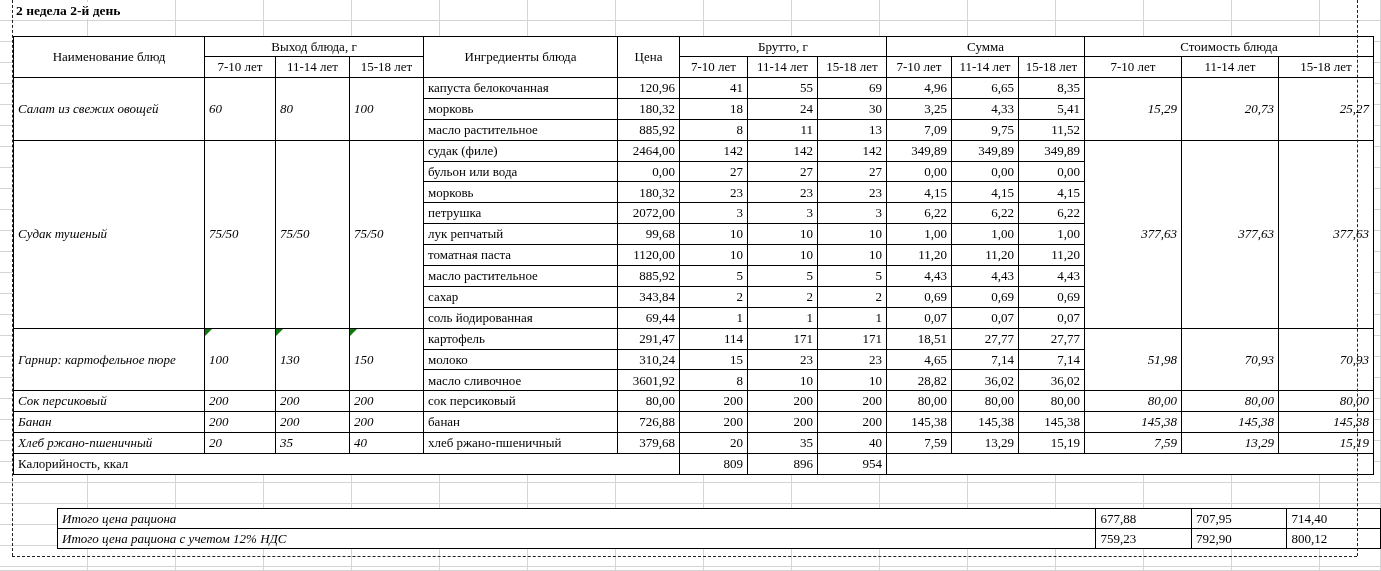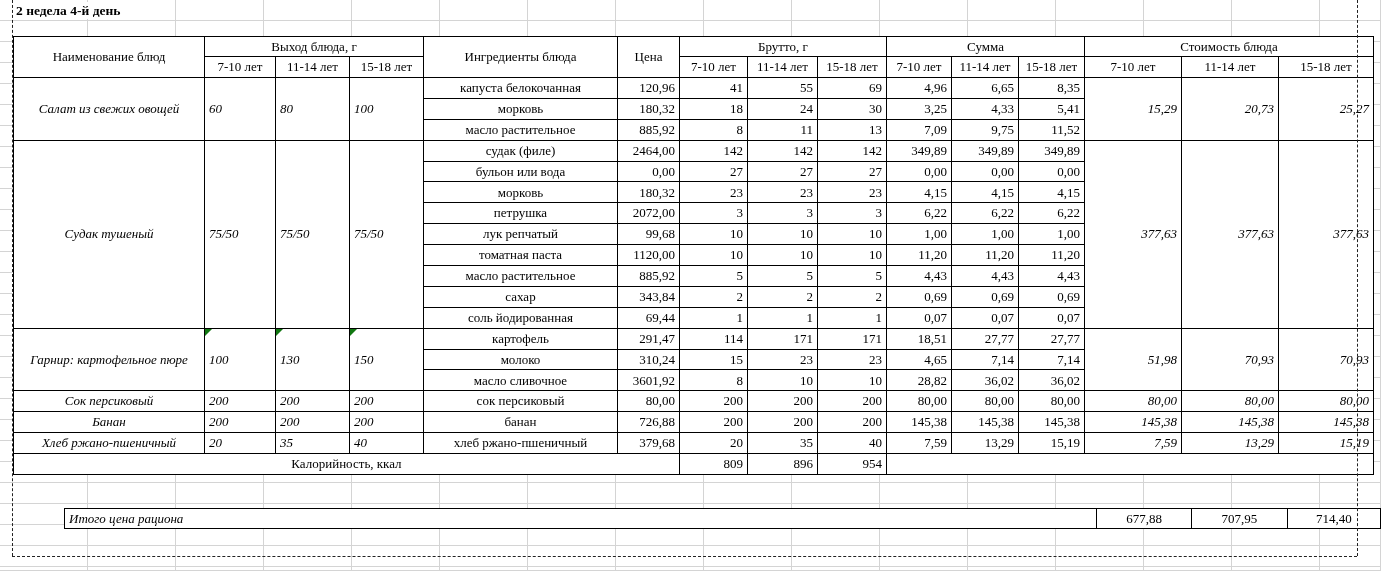--- a/index.html
+++ b/index.html
@@ -40,21 +40,21 @@
     font-size:13px;
     line-height:1.05;
     vertical-align:middle;
     overflow:hidden;
     white-space:nowrap;
     background:#fff;
   }
   .hdr{font-weight:bold;text-align:center;}
   .num{text-align:right;}
   .ctr{text-align:left;}
-  .lft{text-align:center;}
+  .lft{text-align:left;}
   .bold{font-weight:bold;}
   .top{vertical-align:top;font-style:italic;}
 
   
   #title-bar{
     position:absolute;left:13px;top:2px;z-index:4;
     font-weight:bold;font-size:13.5px;
     background:#fff;padding:0 3px;line-height:17px;
   }
 
@@ -67,32 +67,32 @@
     border-right:7px solid transparent;
   }
 
   
   .total-row td{
     background:#f7bf8f;
     border:1px solid #000;
     height:19px;
   }
   .total-label{font-weight:bold;font-style:italic;text-align:left;font-size:13.5px;}
-  .total-val{font-weight:bold;text-align:center;font-size:14px;}
+  .total-val{font-weight:bold;text-align:left;font-size:14px;}
 </style>
 </head>
 <body>
 
 <div id="sheet-grid"></div>
 
 <div class="pagebreak pb-v" style="left:12px;top:0;height:556px;"></div>
 <div class="pagebreak pb-v" style="left:1357px;top:0;height:556px;"></div>
 <div class="pagebreak pb-h" style="left:12px;top:556px;width:1345px;"></div>
 
-<div id="title-bar">2 недела 4-й день</div>
+<div id="title-bar">2 недела 2-й день</div>
 
 <div class="layer" style="left:13px;top:36px;">
   <table class="grid" id="menu-table">
     <colgroup>
       <col style="width:191px">
         <col style="width:71px">
         <col style="width:74px">
         <col style="width:74px">
       <col style="width:194px">
         <col style="width:62px">
@@ -358,30 +358,36 @@
           <td class="lft bold" colspan="6">Калорийность, ккал</td>
           <td class="num bold">809</td>
           <td class="num bold">896</td>
           <td class="num bold">954</td>
           <td colspan="6"></td>
         </tr>
       </tbody>
   </table>
 </div>
 
-<div class="layer" style="left:20px;top:508px;padding-left:44px;">
+<div class="layer" style="left:13px;top:508px;padding-left:44px;">
   <table class="grid" id="totals-table">
     <colgroup>
       <col style="width:1062px">
         <col style="width:97px">
         <col style="width:97px">
         <col style="width:95px">
     </colgroup>
     <tbody id="totals-body">
         <tr class="total-row">
           <td class="total-label">Итого цена рациона</td>
           <td class="total-val">677,88</td>
           <td class="total-val">707,95</td>
           <td class="total-val">714,40</td>
         </tr>
+        <tr class="total-row">
+          <td class="total-label">Итого цена рациона с учетом 12% НДС</td>
+          <td class="total-val">759,23</td>
+          <td class="total-val">792,90</td>
+          <td class="total-val">800,12</td>
+        </tr>
       </tbody>
   </table>
 </div>
 
 </body></html>

